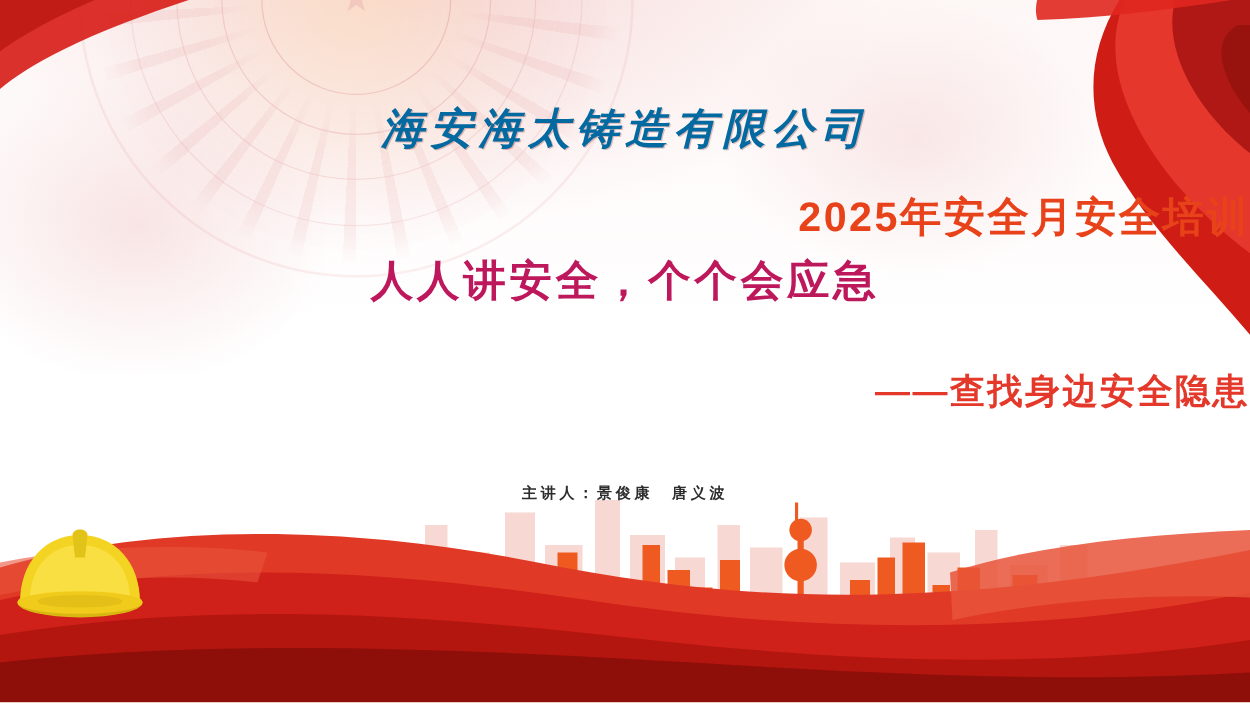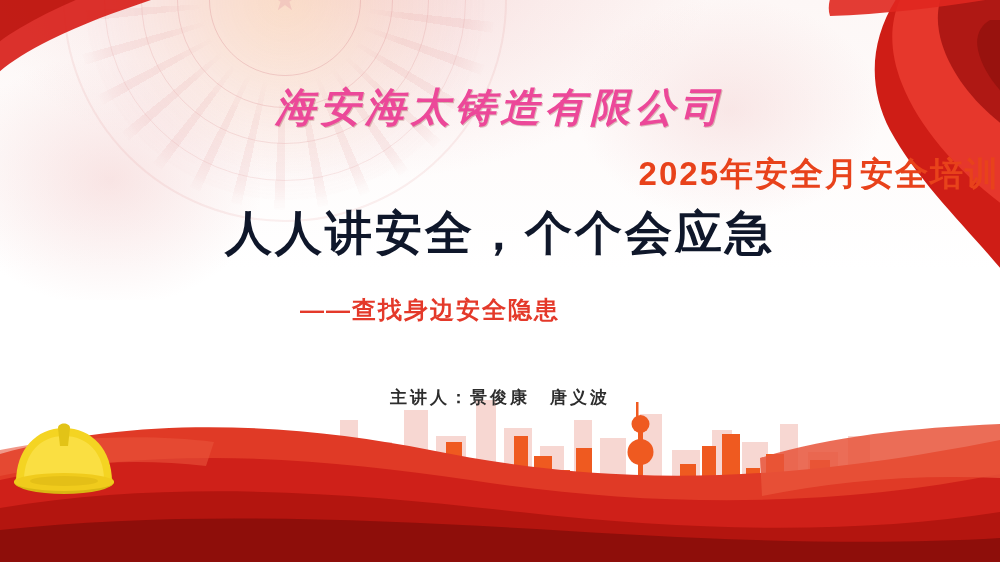--- a/index.html
+++ b/index.html
@@ -105,54 +105,54 @@
     z-index: 20;
   }
   .company-title {
     position: absolute;
     left: 0; right: 0;
     top: 80px;
     text-align: center;
     font-family: "Liberation Serif", serif;
     font-weight: bold;
     font-style: italic;
-    font-size: 40px;
+    font-size: 34px;
     letter-spacing: 5px;
-    color: #ec4899;
+    color: #0369a1;
     text-shadow: 1px 1px 0 rgba(120,10,8,0.25);
     white-space: nowrap;
   }
   .subtitle-year {
     position: absolute;
     left: 0; right: 0;
     top: 152px;
     text-align: right;
     font-size: 33px;
     font-weight: bold;
     letter-spacing: 2px;
     color: #e8421b;
     white-space: nowrap;
   }
   .slogan {
     position: absolute;
     left: 0; right: 0;
     top: 202px;
     text-align: center;
-    font-size: 47px;
+    font-size: 34px;
     font-weight: bold;
     letter-spacing: 3px;
-    color: #0f172a;
+    color: #be185d;
     white-space: nowrap;
   }
   .tagline {
     position: absolute;
     left: 0; right: 0;
     top: 294px;
-    text-align: left;
-    font-size: 24px;
+    text-align: right;
+    font-size: 28px;
     font-weight: bold;
     letter-spacing: 2px;
     color: #e4392a;
     white-space: nowrap;
     padding-left: 300px;
   }
   .meta-date {
     position: absolute;
     left: 0; right: 0;
     top: 354px;
@@ -161,21 +161,21 @@
     font-weight: bold;
     letter-spacing: 3px;
     color: #2d2d2d;
     white-space: nowrap;
   }
   .meta-speaker {
     position: absolute;
     left: 0; right: 0;
     top: 386px;
     text-align: center;
-    font-size: 17px;
+    font-size: 12px;
     font-weight: bold;
     letter-spacing: 3px;
     color: #2d2d2d;
     white-space: nowrap;
   }
 </style>
 </head>
 <body>
 
 <div class="slide">

